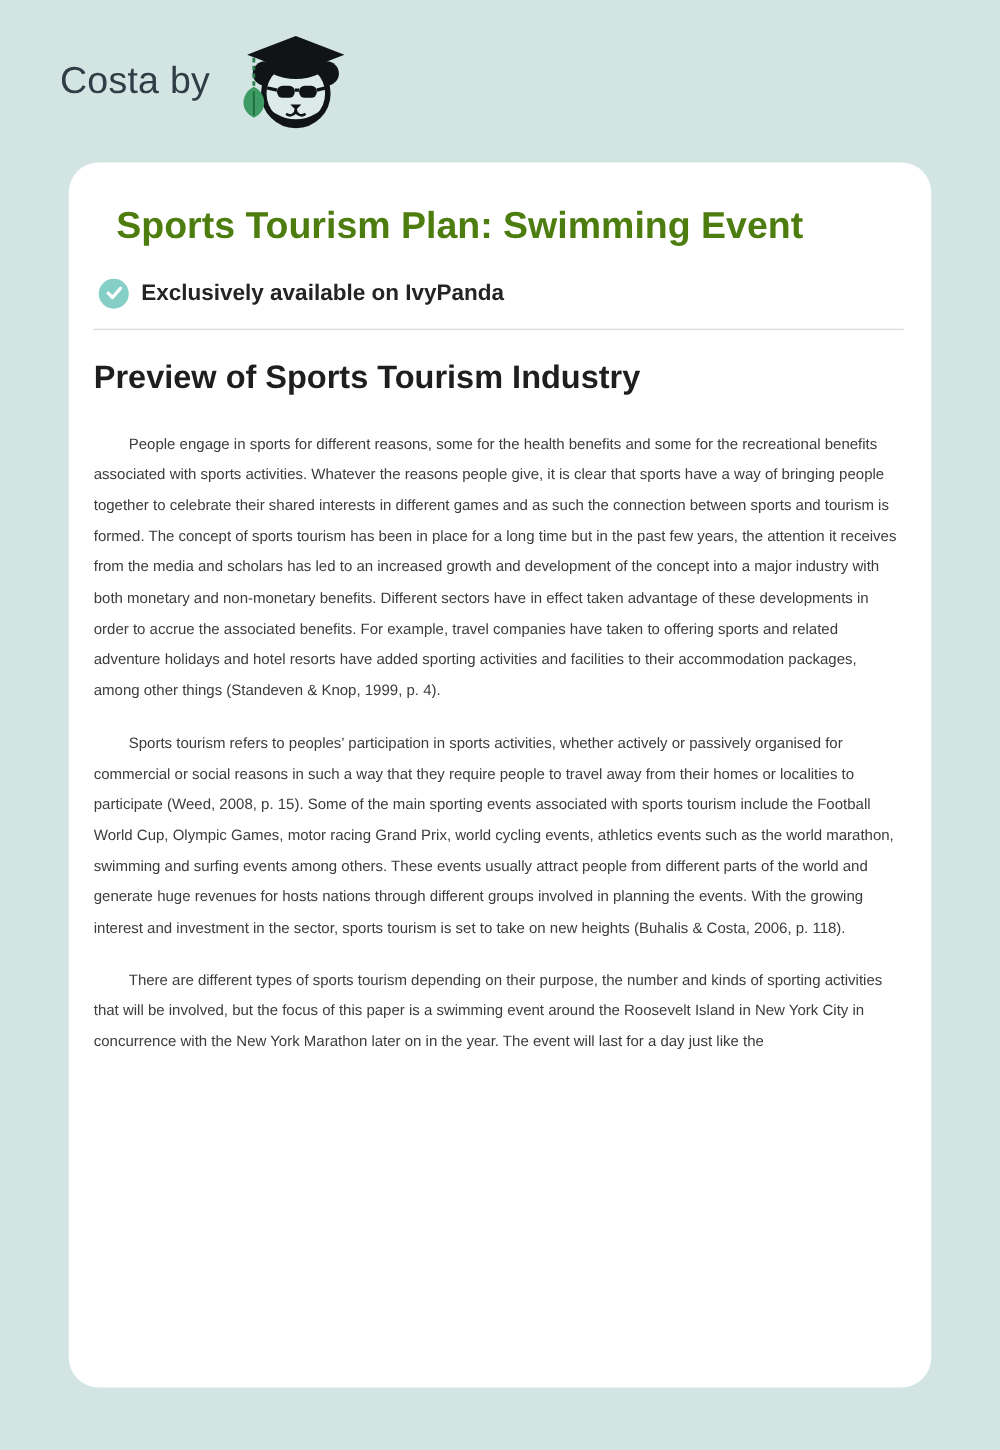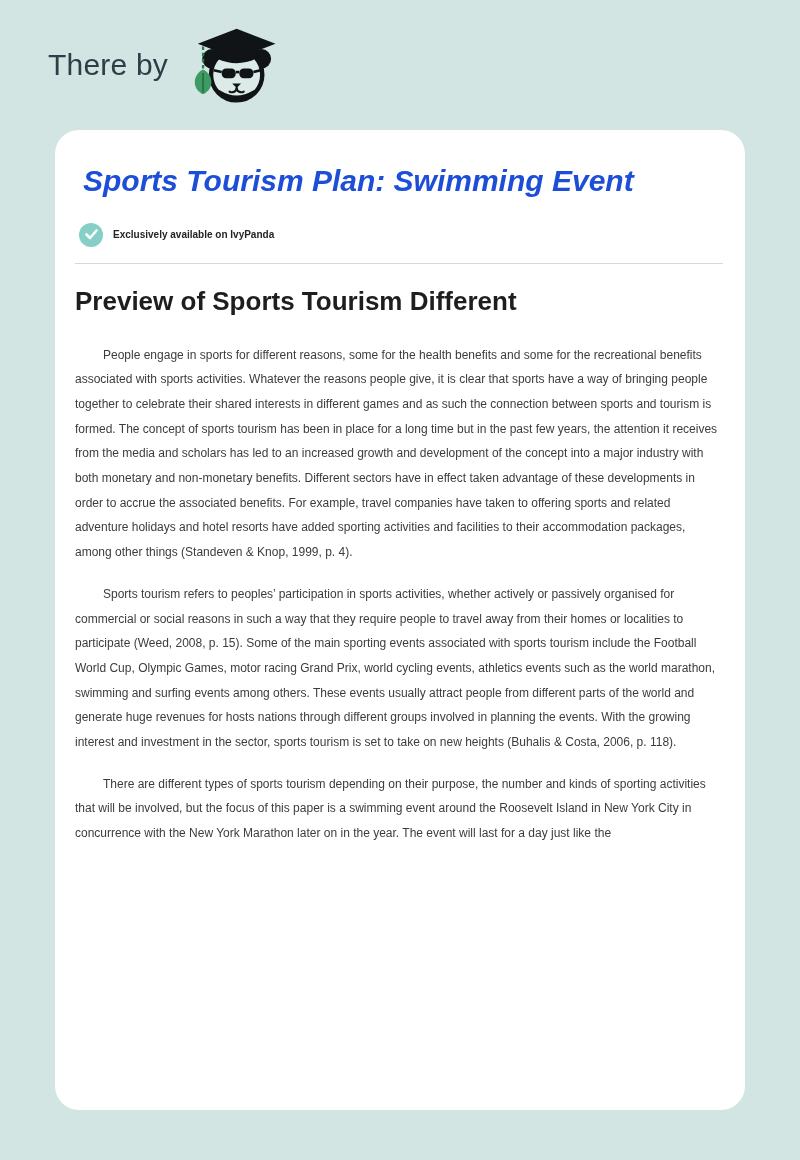--- a/index.html
+++ b/index.html
@@ -54,42 +54,41 @@
     margin: 26px auto 0 55px;
     background: #ffffff;
     border-radius: 24px;
     padding: 34px 22px 20px 20px;
     overflow: hidden;
   }
   .essay-title {
     font-size: 30px;
     line-height: 1.15;
     font-weight: bold;
-    color: #1d4ed8;
-    margin: 0 0 24px 8px;
-    font-style: italic;
+    color: #4d7c0f;
+    margin: 0 0 24px 18px;
   }
   .badge-row {
     display: flex;
     align-items: center;
     gap: 10px;
     margin: 0 0 16px 4px;
   }
   .check-circle {
     width: 24px;
     height: 24px;
     border-radius: 50%;
     background: #85cfc6;
     display: flex;
     align-items: center;
     justify-content: center;
     flex: 0 0 auto;
   }
   .badge-label {
-    font-size: 10px;
+    font-size: 18px;
     font-weight: bold;
     color: #242424;
   }
   .divider {
     border: none;
     border-top: 1px solid #d8d8d8;
     margin: 0 0 2px 0;
   }
   .section-heading {
     font-size: 26px;
@@ -102,21 +101,21 @@
     line-height: 24.7px;
     color: #3c3c3c;
     text-indent: 28px;
     margin: 0 0 17px 0;
   }
 </style>
 </head>
 <body>
 
 <header class="site-header">
-  <span class="essay-by">There by</span>
+  <span class="essay-by">Costa by</span>
 
   <span class="logo-wrap">
     <svg width="92" height="76" viewBox="0 0 104 86" xmlns="http://www.w3.org/2000/svg" aria-hidden="true">
 
       <circle cx="27" cy="36" r="11" fill="#101417"></circle>
       <circle cx="83" cy="36" r="11" fill="#101417"></circle>
 
       <circle cx="55" cy="54" r="29" fill="#dcebe8" stroke="#101417" stroke-width="5"></circle>
 
       <polygon points="55,2 99,19 55,36 11,19" fill="#101417"></polygon>
@@ -150,18 +149,18 @@
     <span class="check-circle">
       <svg width="13" height="11" viewBox="0 0 13 11" xmlns="http://www.w3.org/2000/svg" aria-hidden="true">
         <polyline points="1.5,5.5 5,9 11.5,1.5" fill="none" stroke="#ffffff" stroke-width="2.6" stroke-linecap="round" stroke-linejoin="round"></polyline>
       </svg>
     </span>
     <span class="badge-label">Exclusively available on IvyPanda</span>
   </div>
 
   <hr class="divider">
 
-  <h2 class="section-heading">Preview of Sports Tourism Different</h2>
+  <h2 class="section-heading">Preview of Sports Tourism Industry</h2>
   <p class="body-para">People engage in sports for different reasons, some for the health benefits and some for the recreational benefits associated with sports activities. Whatever the reasons people give, it is clear that sports have a way of bringing people together to celebrate their shared interests in different games and as such the connection between sports and tourism is formed. The concept of sports tourism has been in place for a long time but in the past few years, the attention it receives from the media and scholars has led to an increased growth and development of the concept into a major industry with both monetary and non-monetary benefits. Different sectors have in effect taken advantage of these developments in order to accrue the associated benefits. For example, travel companies have taken to offering sports and related adventure holidays and hotel resorts have added sporting activities and facilities to their accommodation packages, among other things (Standeven &amp; Knop, 1999, p. 4).</p>
   <p class="body-para">Sports tourism refers to peoples’ participation in sports activities, whether actively or passively organised for commercial or social reasons in such a way that they require people to travel away from their homes or localities to participate (Weed, 2008, p. 15). Some of the main sporting events associated with sports tourism include the Football World Cup, Olympic Games, motor racing Grand Prix, world cycling events, athletics events such as the world marathon, swimming and surfing events among others. These events usually attract people from different parts of the world and generate huge revenues for hosts nations through different groups involved in planning the events. With the growing interest and investment in the sector, sports tourism is set to take on new heights (Buhalis &amp; Costa, 2006, p. 118).</p>
 
   <p class="body-para">There are different types of sports tourism depending on their purpose, the number and kinds of sporting activities that will be involved, but the focus of this paper is a swimming event around the Roosevelt Island in New York City in concurrence with the New York Marathon later on in the year. The event will last for a day just like the</p>
 </main>
 
 </body></html>

